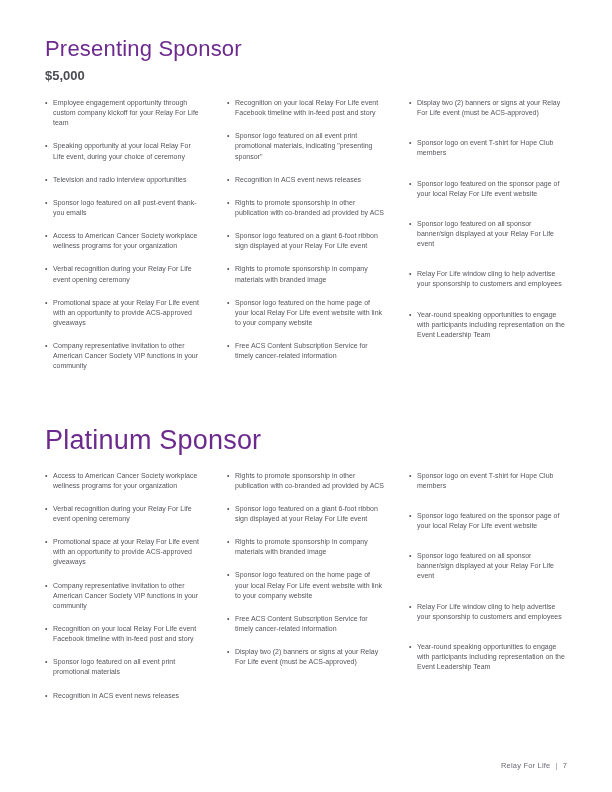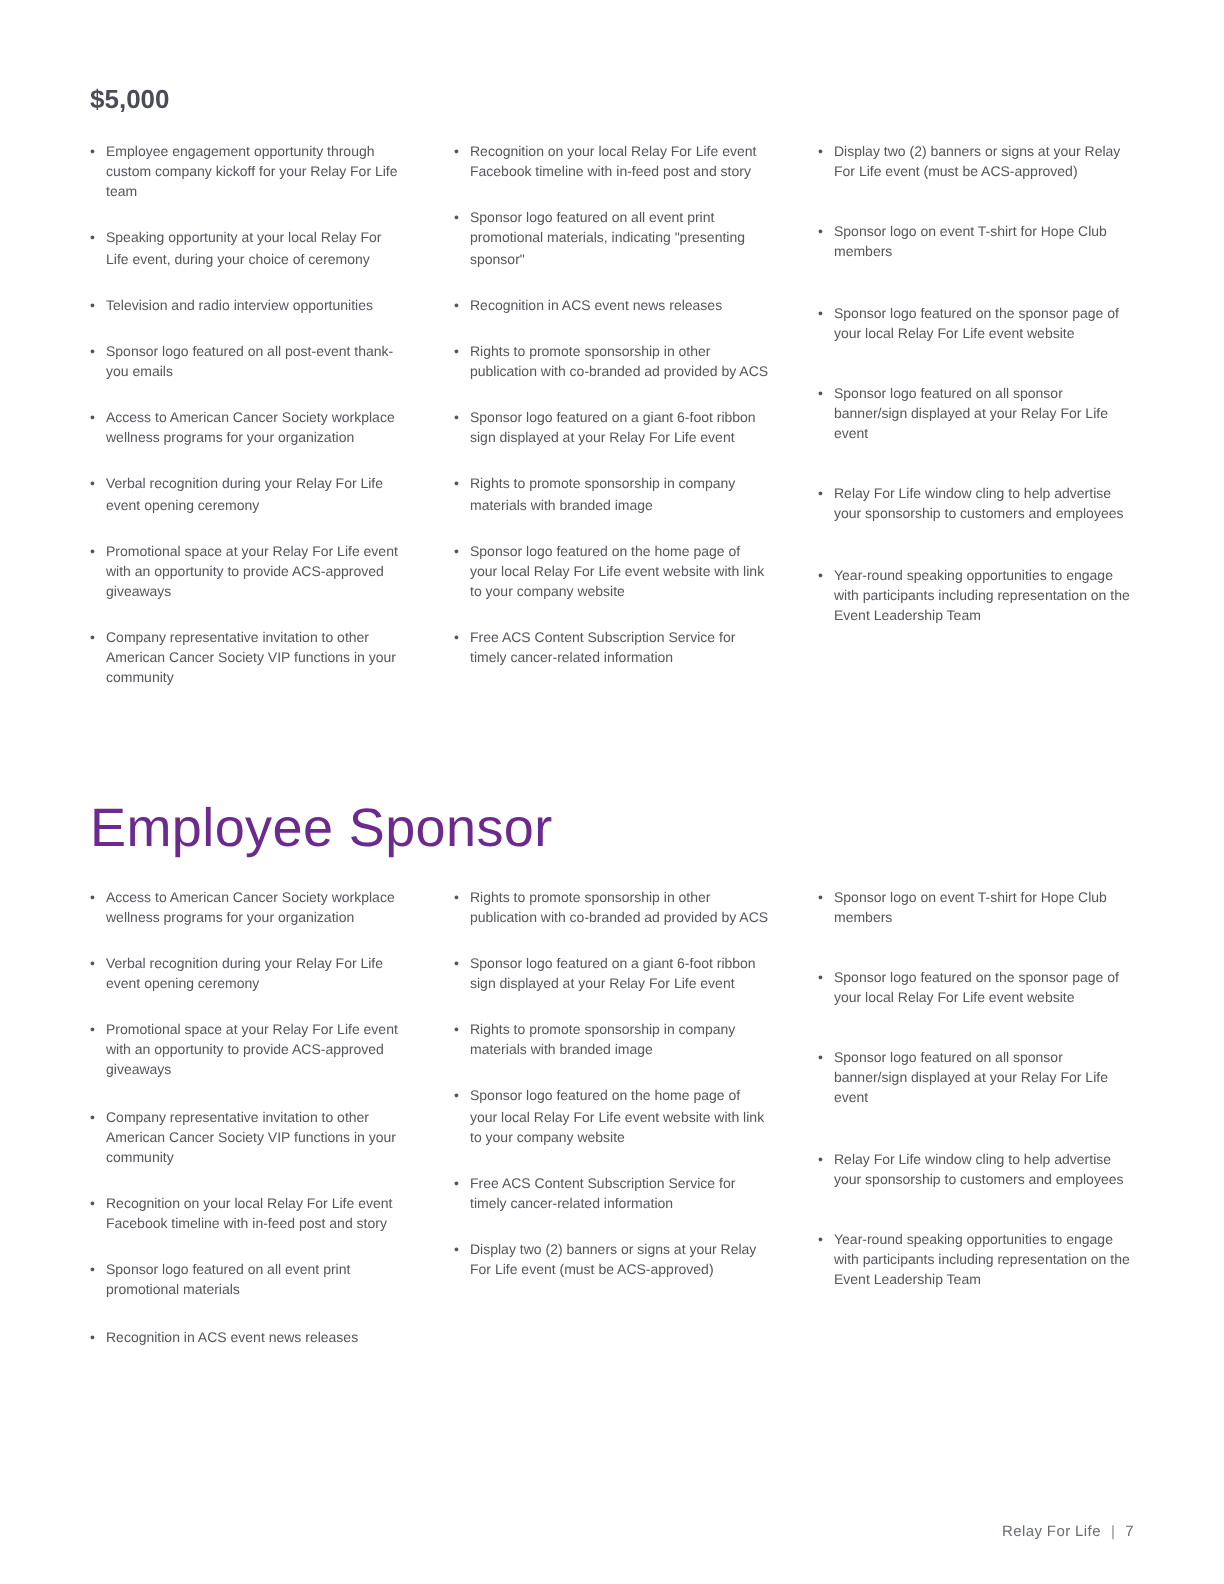--- a/index.html
+++ b/index.html
@@ -58,20 +58,21 @@
     letter-spacing: 0.2px;
   }
   .footer .sep { margin: 0 5px; color: #8a8c92; }
 </style>
 </head>
 <body>
 
 <div class="page">
 
   <section class="section">
+    <h1 class="section-title">Presenting Sponsor</h1>
     <div class="price">$5,000</div>
     <div class="columns">
         <div class="col">
           <div class="item">
             <span class="dot">•</span>
             <span class="txt">Employee engagement opportunity through custom company kickoff for your Relay For Life team</span>
           </div>
           <div class="item">
             <span class="dot">•</span>
             <span class="txt">Speaking opportunity at your local Relay For Life event, during your choice of ceremony</span>
@@ -158,21 +159,21 @@
           </div>
           <div class="item">
             <span class="dot">•</span>
             <span class="txt">Year-round speaking opportunities to engage with participants including representation on the Event Leadership Team</span>
           </div>
         </div>
       </div>
   </section>
 
   <section class="section">
-    <h1 class="section-title large">Employee Sponsor</h1>
+    <h1 class="section-title large">Platinum Sponsor</h1>
     <div class="columns">
         <div class="col">
           <div class="item">
             <span class="dot">•</span>
             <span class="txt">Access to American Cancer Society workplace wellness programs for your organization</span>
           </div>
           <div class="item">
             <span class="dot">•</span>
             <span class="txt">Verbal recognition during your Relay For Life event opening ceremony</span>
           </div>

